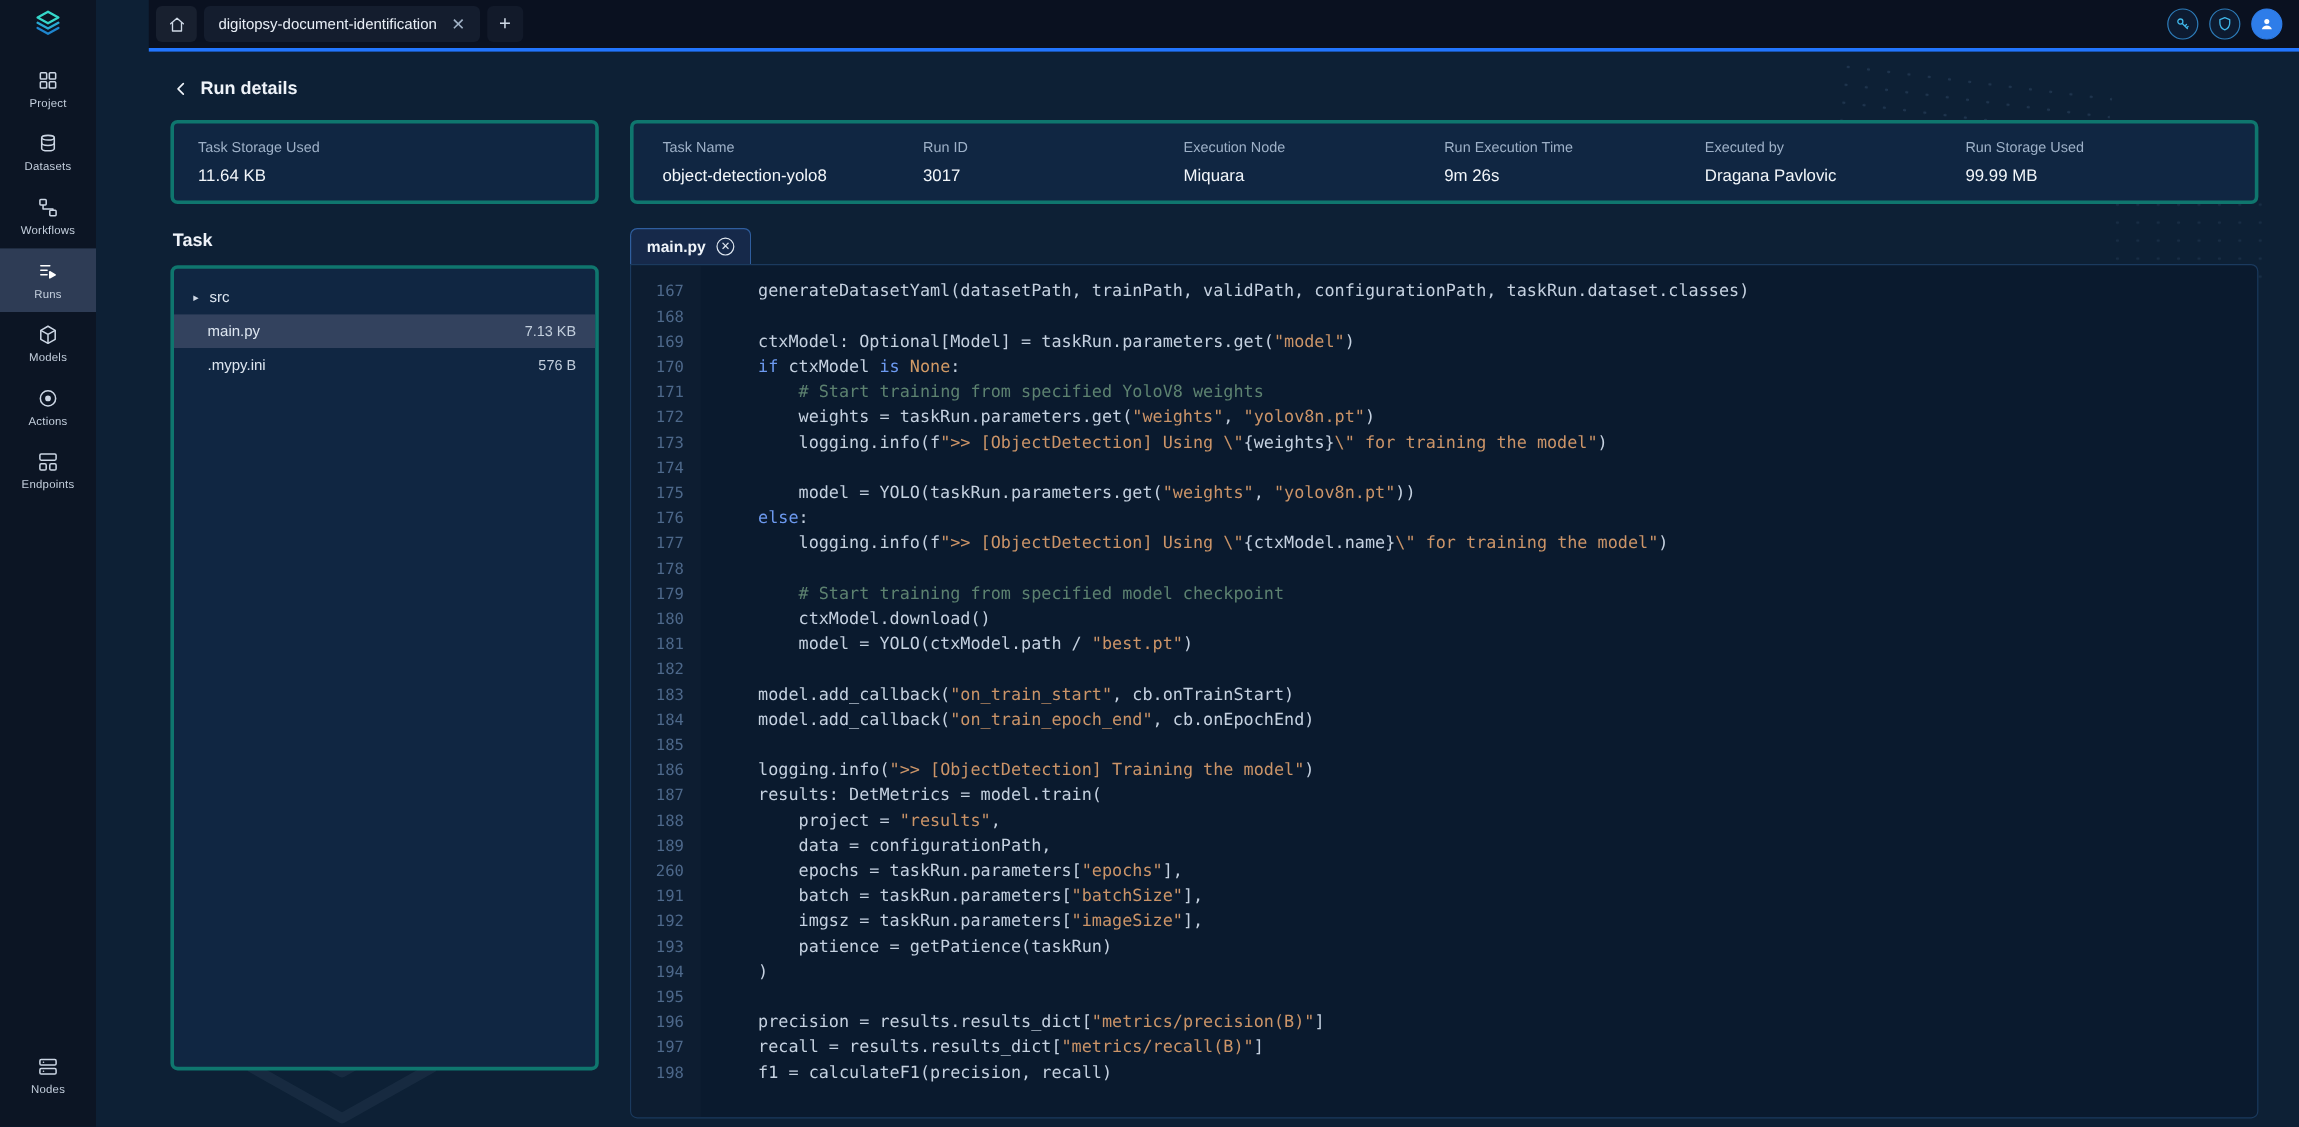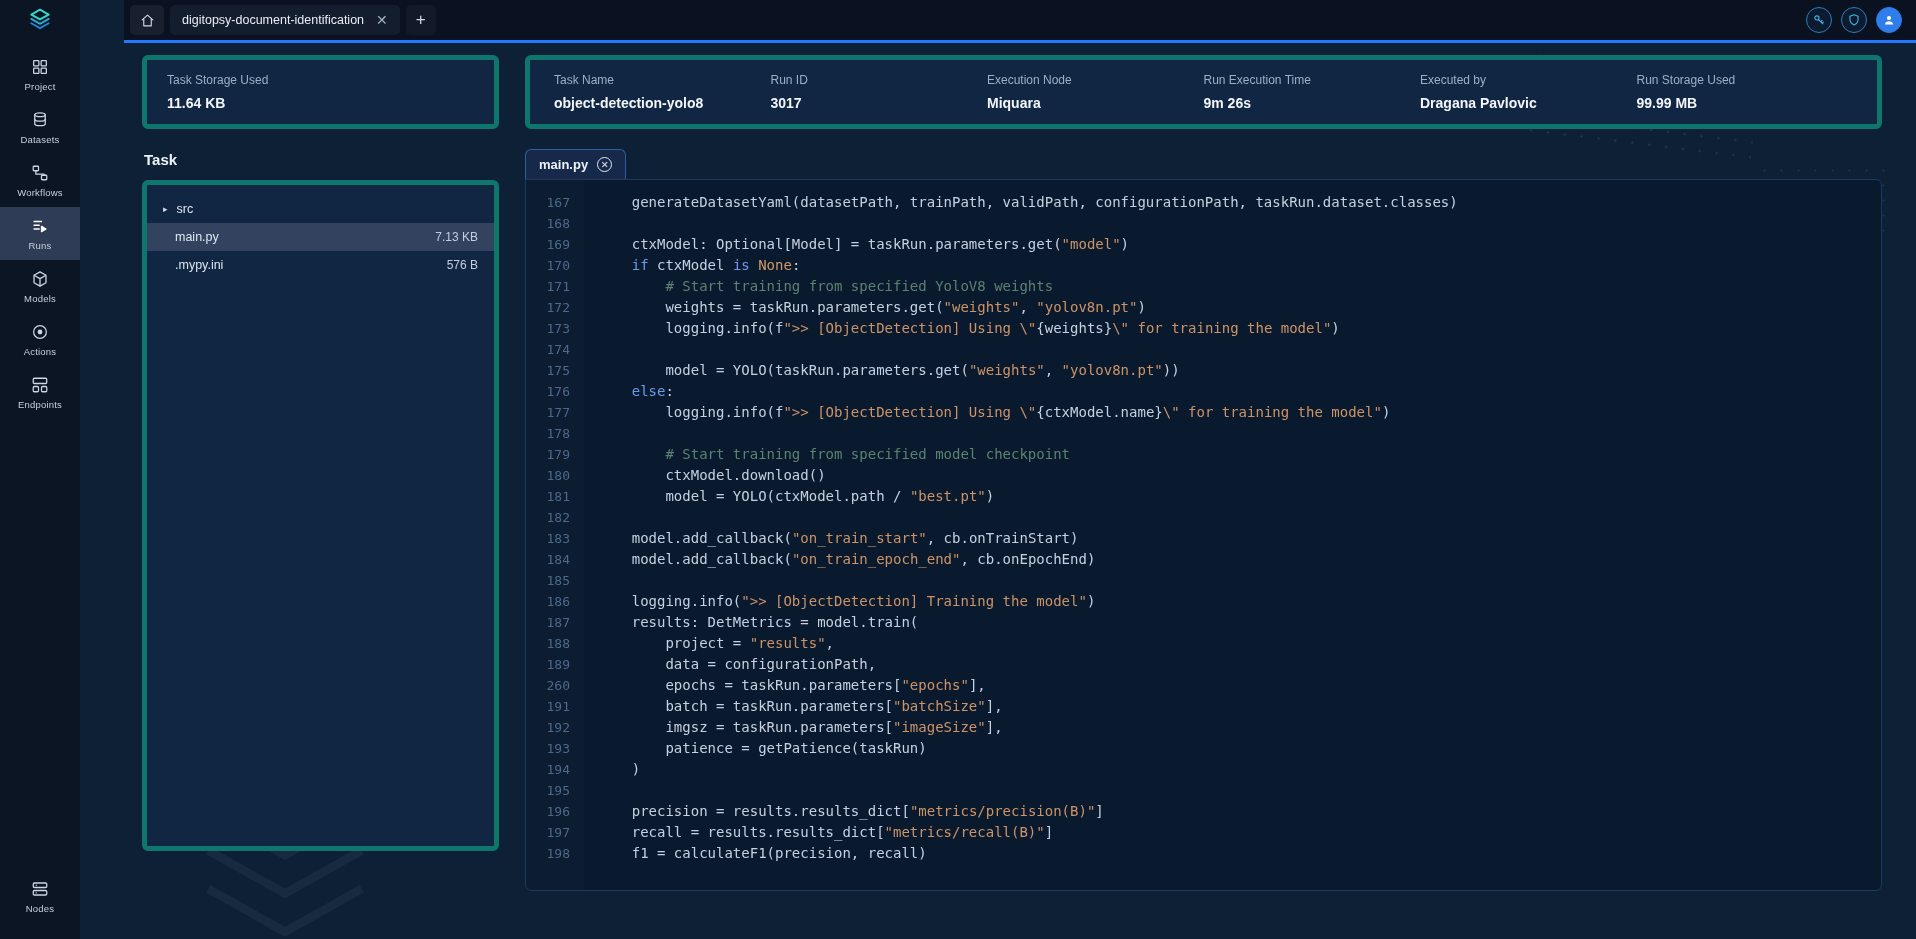--- a/index.html
+++ b/index.html
@@ -33,25 +33,25 @@
   .topbar-right { margin-left:auto; margin-right:14px; display:flex; gap:9px; align-items:center; }
   .circle-btn { width:26px; height:26px; border-radius:50%; border:1px solid #2d7cb9;
     background:rgba(18,40,70,.45); display:flex; align-items:center; justify-content:center; cursor:pointer; }
   .circle-btn.solid { background:#2e7de9; border-color:#2e7de9; }
 
   
   .content { flex:1; padding:12px 34px 0 18px; position:relative; min-height:0; }
   .back-row { display:flex; align-items:center; gap:9px; color:#eef3f9; font-size:15px;
     font-weight:700; margin:10px 0 18px 2px; cursor:pointer; position:relative; z-index:2; }
 
-  .card { background:#102642; border:5px solid #0f766e; border-radius:6px; }
+  .card { background:#102642; border:3px solid #0f766e; border-radius:6px; }
   .info-row { display:flex; gap:26px; position:relative; z-index:2; }
   .storage-card { width:357px; flex-shrink:0; padding:13px 20px; }
   .f-label { font-size:12px; color:#9db0c7; margin-bottom:8px; }
-  .f-value { font-size:14px; color:#f2f6fa; font-weight:700; }
+  .f-value { font-size:14px; color:#f2f6fa; font-weight:400; }
   .run-card { flex:1; display:flex; padding:13px 24px; min-width:0; }
   .run-field { flex:1; min-width:0; overflow:hidden; white-space:nowrap; }
 
   .body-row { display:flex; gap:26px; margin-top:20px; align-items:flex-start; position:relative; z-index:2; }
   .left-col { width:357px; flex-shrink:0; }
   .panel-title { font-size:15px; font-weight:700; color:#eef3f9; margin:2px 0 12px 2px; }
   .tree-card { height:671px; padding:10px 0; overflow:hidden; }
   .tree-row { height:28px; display:flex; align-items:center; padding:0 16px; font-size:12.5px;
     color:#dde6f0; cursor:pointer; }
   .tree-row.file { padding-left:28px; }
@@ -213,20 +213,26 @@
 
       <div class="dots" id="dots1"></div>
       <div class="dots" id="dots2"></div>
       <div class="dots" id="dots3"></div>
       <svg class="watermark" width="230" height="230" viewBox="0 0 24 24" fill="none" stroke="rgba(150,180,215,0.07)" stroke-width="0.9" stroke-linejoin="round">
         <path d="M12 2.5l8 4.5-8 4.5-8-4.5z"></path>
           <path d="M4 11l8 4.5 8-4.5"></path>
           <path d="M4 15l8 4.5 8-4.5"></path>
       </svg>
 
+      <div class="back-row">
+        <svg width="14" height="14" viewBox="0 0 24 24" fill="none" stroke="#eef3f9" stroke-width="2.4" stroke-linecap="round" stroke-linejoin="round">
+          <path d="M15 4.5L7.5 12l7.5 7.5"></path>
+        </svg>
+        <span>Run details</span>
+      </div>
 
       <div class="info-row">
         <div class="card storage-card">
           <div class="f-label">Task Storage Used</div>
           <div class="f-value">11.64 KB</div>
         </div>
         <div class="card run-card">
           <div class="run-field">
             <div class="f-label">Task Name</div>
             <div class="f-value">object-detection-yolo8</div>

